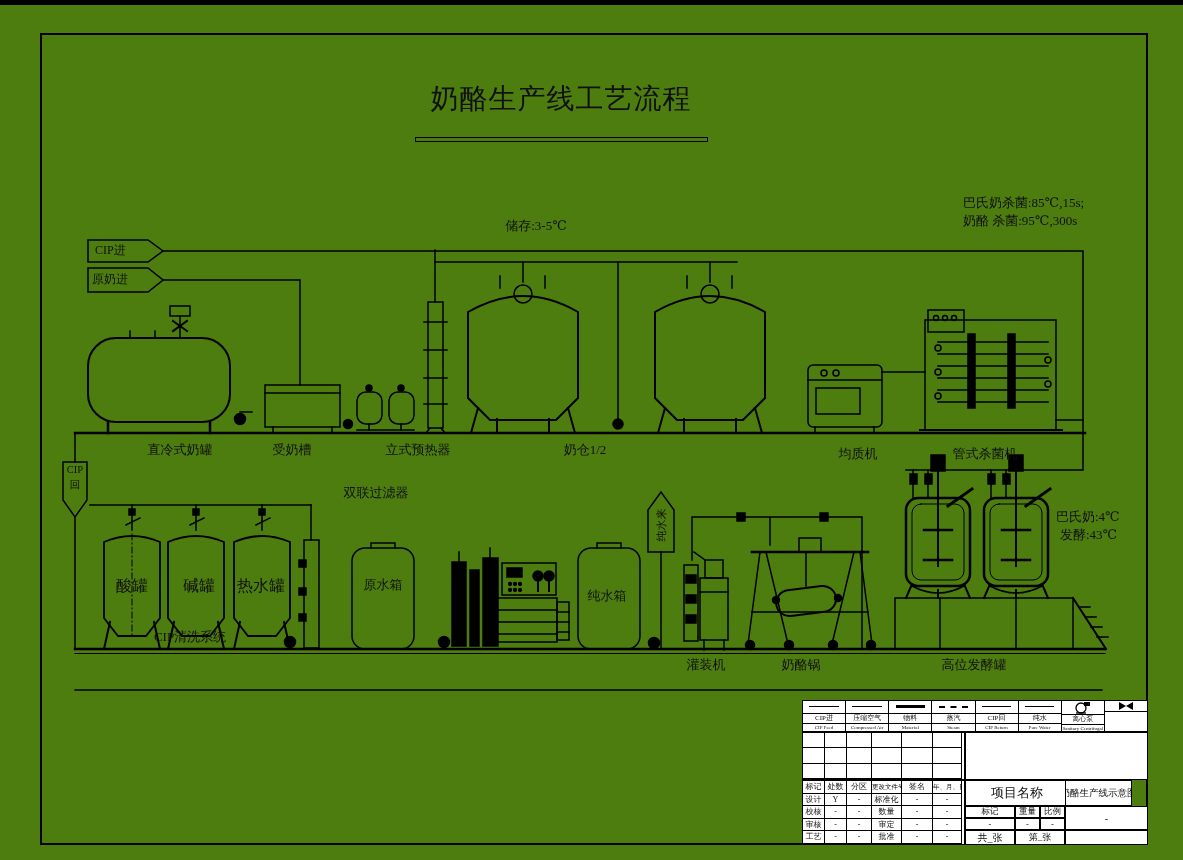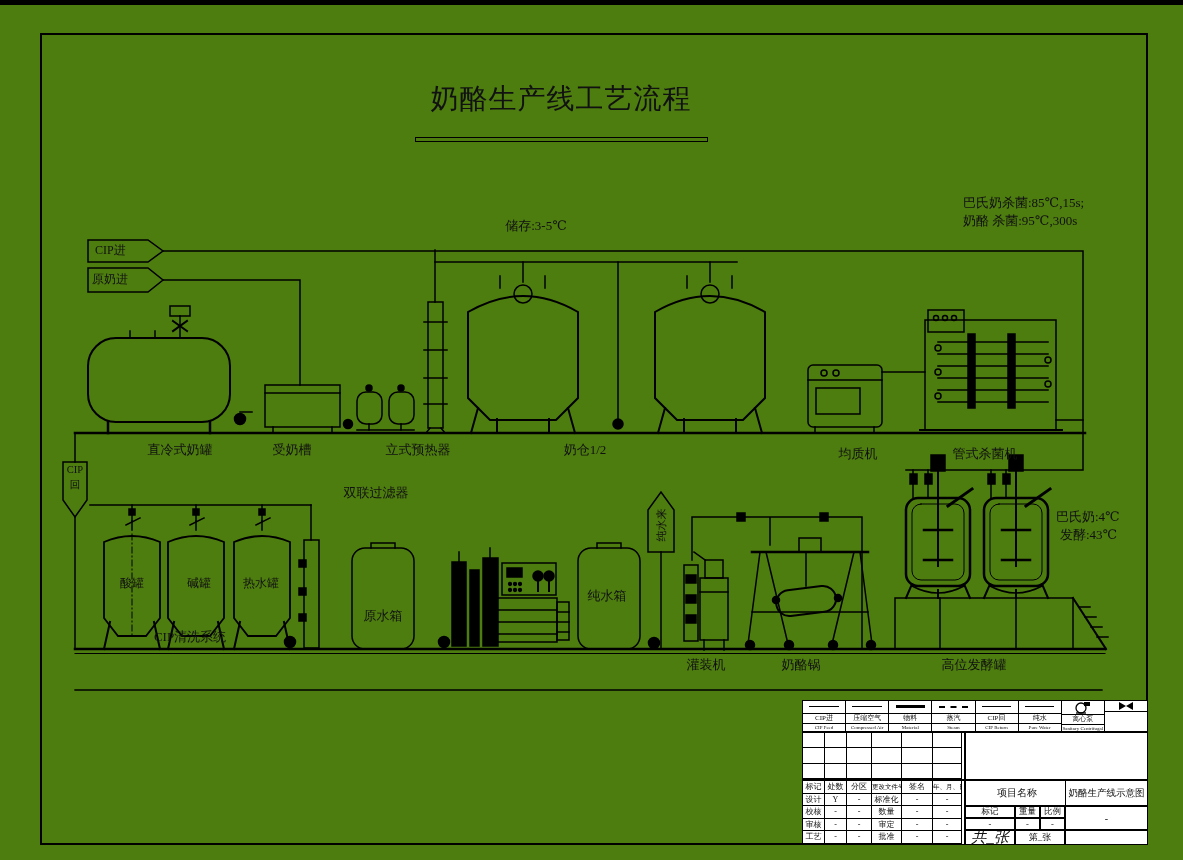--- a/index.html
+++ b/index.html
@@ -5,21 +5,21 @@
   html,body{margin:0;padding:0;background:#fff;}
   .page{position:relative;width:1183px;height:860px;background:#4d7c0f;overflow:hidden;
         font-family:"Liberation Serif","DejaVu Serif",serif;color:#111;}
   .topstrip{position:absolute;left:0;top:0;width:1183px;height:5px;background:#000;}
   .frame{position:absolute;left:40px;top:33px;width:1108px;height:812px;border:2px solid #000;box-sizing:border-box;}
   .artwork{position:absolute;left:0;top:0;}
   .lbl{position:absolute;white-space:nowrap;line-height:1.1;}
   .ctr{transform:translateX(-50%);}
   .title{font-size:28px;letter-spacing:1px;}
   .underbar{position:absolute;left:415px;top:137px;width:293px;height:5px;border:1.5px solid #000;box-sizing:border-box;}
-  .n13{font-size:13px;} .n12{font-size:12px;} .n11{font-size:11px;}
+  .n13{font-size:13px;} .n12{font-size:16px;} .n11{font-size:11px;}
   .flagtxt{font-size:12px;}
   .rot{transform:translate(-50%,-50%) rotate(-90deg);}
   
   .tblock{position:absolute;box-sizing:border-box;border:1px solid #000;background:#fff;}
   .legend{left:802px;top:700px;width:346px;height:32px;display:flex;}
   .lcell{flex:1;border-right:1px solid #000;display:flex;flex-direction:column;min-width:0;}
   .lcell:last-child{border-right:none;gap:30px;}
   .sym{height:14px;border-bottom:1px solid #000;display:flex;align-items:center;justify-content:center;}
   .zh{height:9px;border-bottom:1px solid #000;font-size:7px;text-align:center;line-height:9px;}
   .en{height:9px;font-size:5px;text-align:center;line-height:8px;overflow:hidden;}
@@ -275,21 +275,21 @@
   <div class="lbl ctr n13" style="left:292px;top:443px;">受奶槽</div>
   <div class="lbl ctr n13" style="left:376px;top:443px;margin-top:43px;">双联过滤器</div>
   <div class="lbl ctr n13" style="left:418px;top:443px;">立式预热器</div>
   <div class="lbl ctr n13" style="left:585px;top:443px;">奶仓1/2</div>
   <div class="lbl ctr n13" style="left:858px;top:447px;">均质机</div>
   <div class="lbl ctr n13" style="left:985px;top:447px;">管式杀菌机</div>
 
   <div class="lbl ctr n12" style="left:132px;top:577px;">酸罐</div>
   <div class="lbl ctr n12" style="left:199px;top:577px;">碱罐</div>
   <div class="lbl ctr n12" style="left:261px;top:577px;">热水罐</div>
-  <div class="lbl ctr n13" style="left:383px;top:609px;font-family:Liberation Serif, serif;">原水箱</div>
+  <div class="lbl ctr n13" style="left:383px;top:578px;font-family:Liberation Serif, serif;">原水箱</div>
   <div class="lbl ctr n13" style="left:607px;top:589px;">纯水箱</div>
   <div class="lbl ctr n13" style="left:190px;top:630px;">CIP清洗系统</div>
   <div class="lbl ctr n13" style="left:706px;top:658px;text-align:right;">灌装机</div>
   <div class="lbl ctr n13" style="left:801px;top:658px;">奶酪锅</div>
   <div class="lbl ctr n13" style="left:974px;top:658px;text-align:right;">高位发酵罐</div>
 
   <div class="tblock legend">
     <div class="lcell">
       <div class="sym">
           <div class="ln"></div>
@@ -407,29 +407,29 @@
     <div>-</div>
 
     <div>工艺</div>
     <div>-</div>
     <div>-</div>
     <div>批准</div>
     <div>-</div>
     <div>-</div>
   </div>
 
-  <div class="cell" style="left:965px;top:780px;width:104px;height:26px;font-size:10px;">项目名称</div>
-  <div class="cell" style="left:1065px;top:780px;width:83px;height:26px;font-size:9.5px;">奶酪生产线示意图</div>
+  <div class="cell" style="left:965px;top:780px;width:104px;height:26px;font-size:13px;">项目名称</div>
+  <div class="cell" style="left:1065px;top:780px;width:67px;height:26px;font-size:9.5px;">奶酪生产线示意图</div>
 
   <div class="cell" style="left:965px;top:806px;width:50px;height:12px;font-size:8.5px;">标记</div>
   <div class="cell" style="left:1015px;top:806px;width:25px;height:12px;font-size:8.5px;">重量</div>
   <div class="cell" style="left:1040px;top:806px;width:25px;height:12px;font-size:8.5px;">比例</div>
 
   <div class="cell" style="left:965px;top:818px;width:50px;height:12px;font-size:8.5px;">-</div>
   <div class="cell" style="left:1015px;top:818px;width:25px;height:12px;font-size:8.5px;">-</div>
   <div class="cell" style="left:1040px;top:818px;width:25px;height:12px;font-size:8.5px;">-</div>
 
   <div class="cell" style="left:1065px;top:806px;width:83px;height:24px;font-size:10px;">-</div>
 
-  <div class="cell" style="left:965px;top:830px;width:50px;height:15px;font-size:15px;font-style:italic;">共_张</div>
+  <div class="cell" style="left:965px;top:830px;width:50px;height:15px;font-size:10px;">共_张</div>
   <div class="cell" style="left:1015px;top:830px;width:50px;height:15px;font-size:9px;">第_张</div>
   <div class="cell" style="left:1065px;top:830px;width:83px;height:15px;"></div>
 </div>
 
 </body></html>

